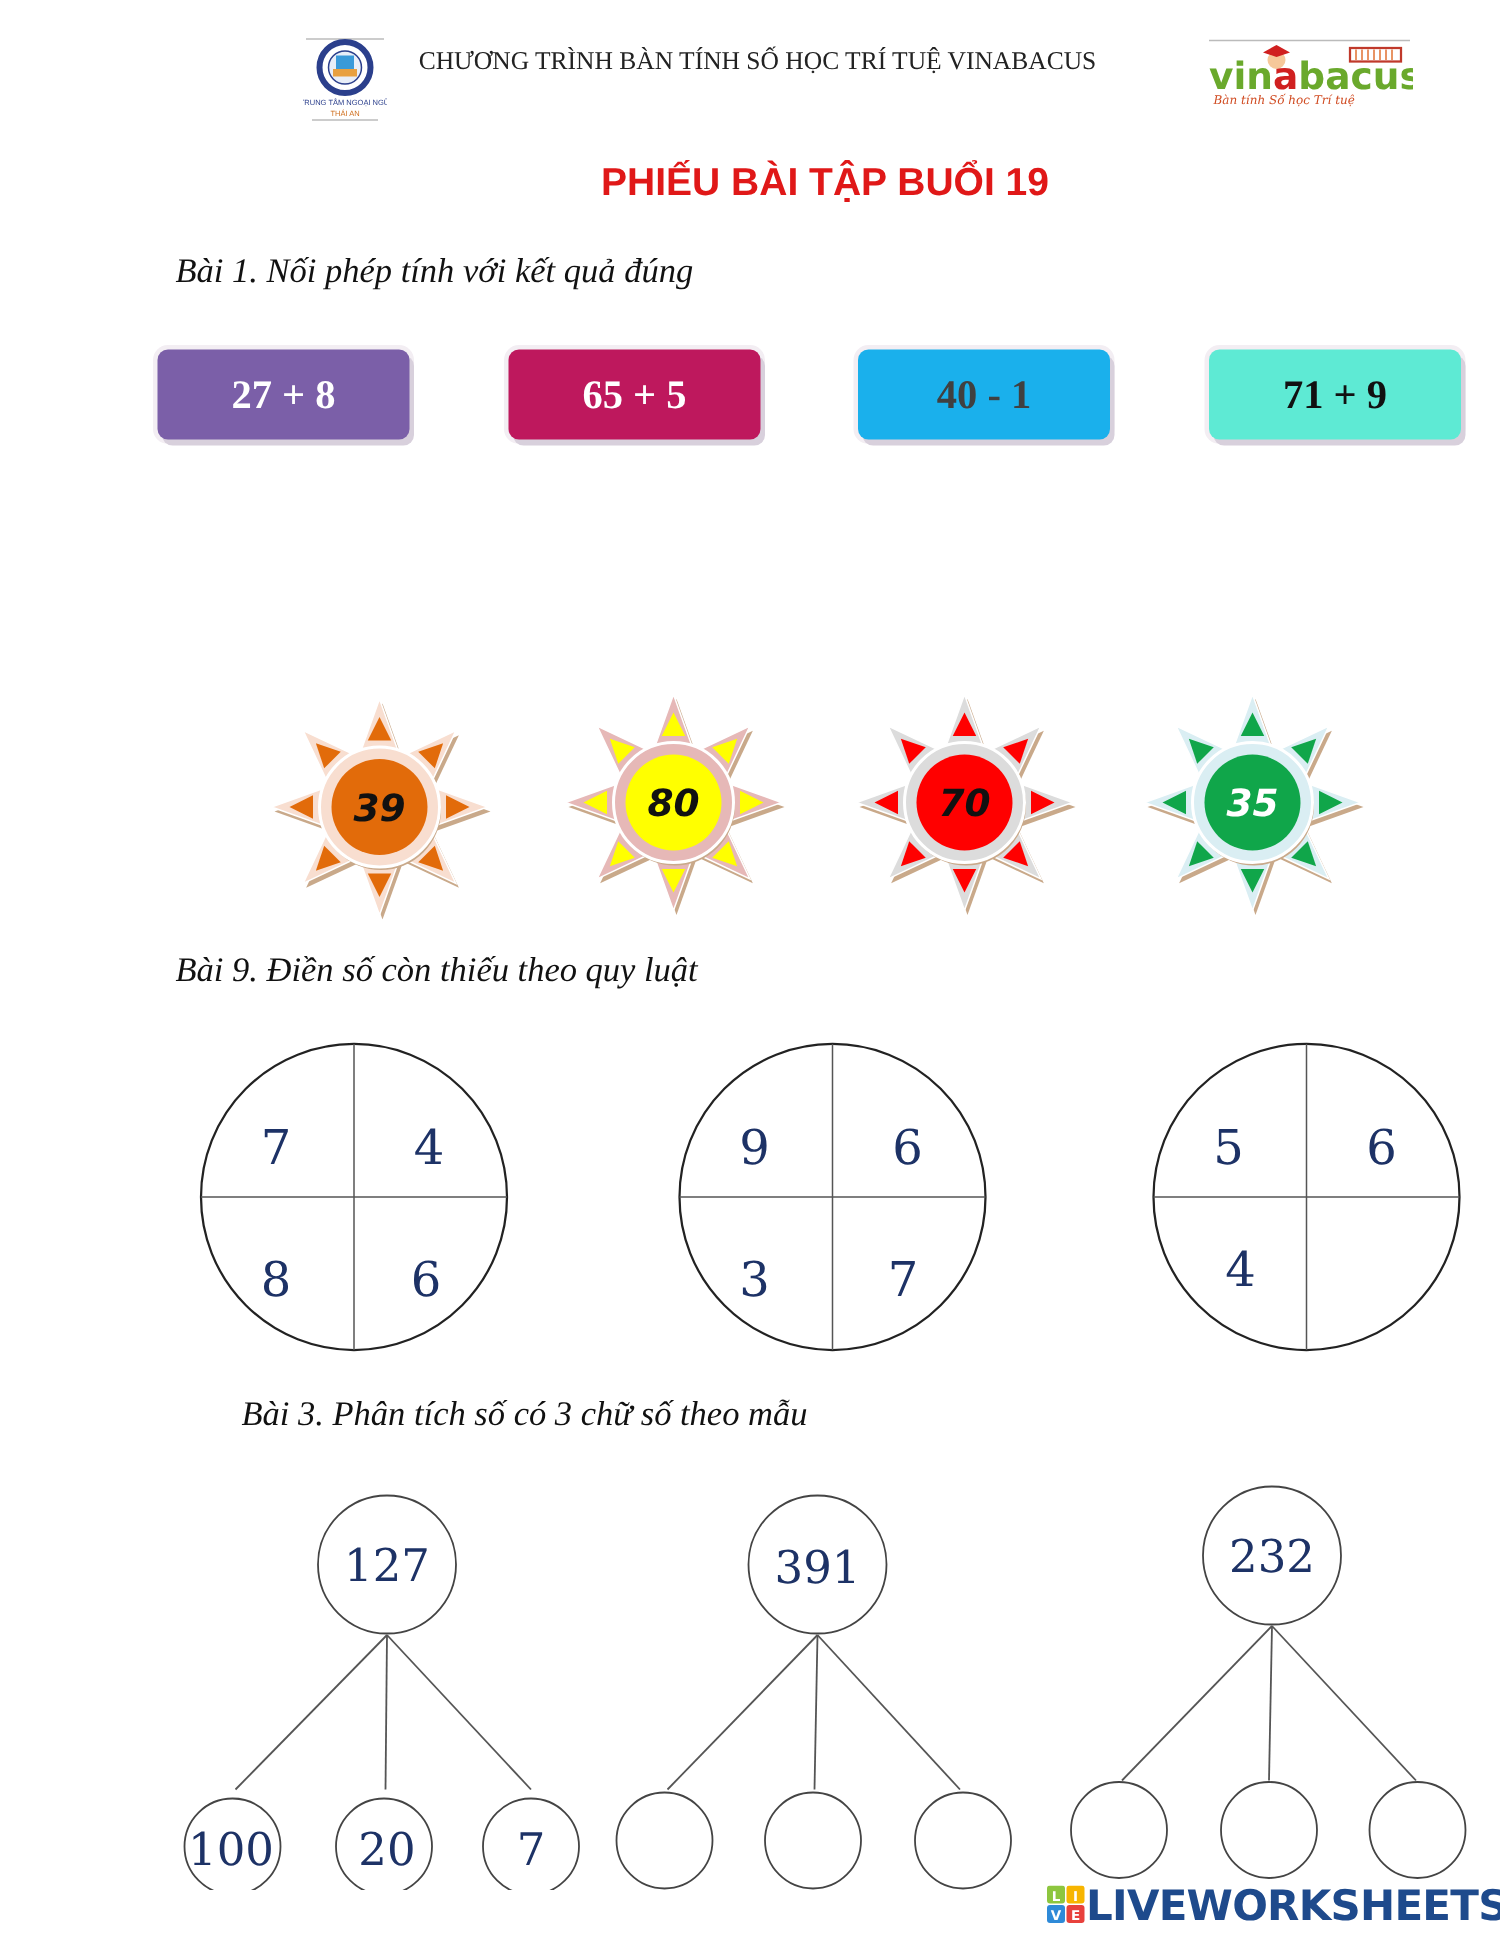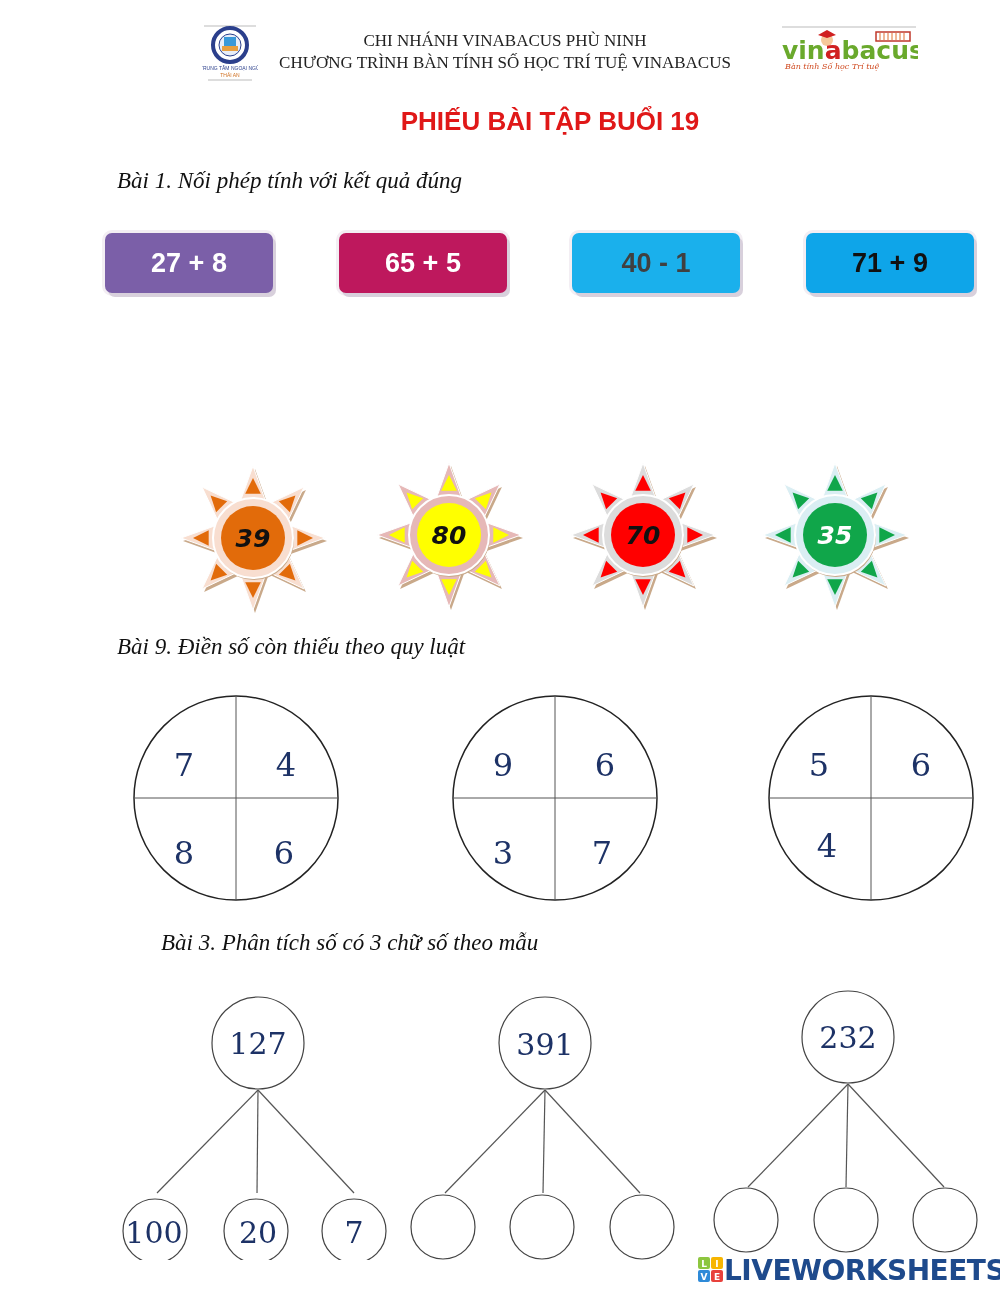--- a/index.html
+++ b/index.html
@@ -1,26 +1,26 @@
 <!DOCTYPE html>
 <html><head>
 <meta charset="utf-8">
 <style>
   html, body { margin:0; padding:0; background:#ffffff; }
   body { width:1000px; height:1291px; position:relative; overflow:hidden; font-family:"Liberation Sans", sans-serif; }
   .abs { position:absolute; }
   
   .logo-left { left:202px; top:25px; width:56px; height:58px; }
   .header-lines { left:270px; top:30px; width:470px; text-align:center; font-family:"Liberation Serif", serif; font-size:17px; color:#222; line-height:22px; }
-  .logo-right { left:780px; top:26px; width:138px; height:46px;text-align:right; }
+  .logo-right { left:804px; top:26px; width:138px; height:46px;text-align:right; }
   .title { left:0; width:1100px; top:106px; text-align:center; font-family:"Liberation Sans", sans-serif; font-weight:bold; font-size:26px; color:#e01818; }
   .section-heading { font-family:"Liberation Serif", serif; font-size:23px; color:#111;font-style:italic; }
   
   .op-card { width:168px; height:60px; border-radius:7px; display:flex; align-items:center; justify-content:center;
-    font-family:Liberation Sans, sans-serif; font-weight:bold; font-size:27px; box-shadow:3px 4px 0 #d8d0dc, 0 0 0 3px #f3eef3; }
+    font-family:Liberation Serif, serif; font-weight:bold; font-size:27px; box-shadow:3px 4px 0 #d8d0dc, 0 0 0 3px #f3eef3; }
   
   .sun { width:150px; height:150px;font-style:italic; }
   .sun-label { font-family:"DejaVu Sans", sans-serif; font-weight:bold; font-size:25px; }
   
   .quad-num { font-family:"DejaVu Serif", serif; font-size:32px; fill:#1d3266; }
   .tree-num { font-family:"DejaVu Serif", serif; fill:#1d3266; }
   .lw-logo { left:698px; top:1254px; height:32px; display:flex; align-items:center; }
   .lw-text { font-family:"DejaVu Sans", sans-serif; font-weight:bold; font-size:28px; color:#1e4a8c; letter-spacing:-0.5px; }
 </style>
 </head>
@@ -32,21 +32,20 @@
     <circle cx="28" cy="20" r="17" fill="#ffffff" stroke="#2b3f8c" stroke-width="4"></circle>
     <circle cx="28" cy="20" r="11" fill="#e8eef8" stroke="#2b3f8c" stroke-width="1"></circle>
     <rect x="22" y="12" width="12" height="10" fill="#3a9ad9"></rect>
     <rect x="20" y="21" width="16" height="5" fill="#e8a040"></rect>
     <text x="28" y="45" text-anchor="middle" font-size="5" fill="#2b3f8c" font-family="Liberation Sans, sans-serif">TRUNG TÂM NGOẠI NGỮ</text>
     <text x="28" y="52" text-anchor="middle" font-size="5" fill="#d07020" font-family="Liberation Sans, sans-serif">THÁI AN</text>
     <line x1="6" y1="55" x2="50" y2="55" stroke="#bbb" stroke-width="1"></line>
   </svg>
 </div>
 <div class="abs header-lines">
-  <div>CHI NHÁNH VINABACUS PHÙ NINH</div>
   <div>CHƯƠNG TRÌNH BÀN TÍNH SỐ HỌC TRÍ TUỆ VINABACUS</div>
 </div>
 <div class="abs logo-right">
   <svg width="138" height="46" viewBox="0 0 138 46">
     <line x1="2" y1="1" x2="136" y2="1" stroke="#bbb" stroke-width="1"></line>
     <rect x="96" y="6" width="34" height="9" fill="#fff" stroke="#c0392b" stroke-width="1.5"></rect>
     <g stroke="#e07030" stroke-width="1">
         <line x1="100" y1="7" x2="100" y2="14"></line>
         <line x1="104" y1="7" x2="104" y2="14"></line>
         <line x1="108" y1="7" x2="108" y2="14"></line>
@@ -68,21 +67,21 @@
 
 <div class="abs op-card" id="op0" style="left: 105px; top: 233px; background: rgb(123, 95, 168); color: rgb(255, 255, 255);">
     <span>27 + 8</span>
   </div>
 <div class="abs op-card" id="op1" style="left: 339px; top: 233px; background: #be185d; color: rgb(255, 255, 255);">
     <span>65 + 5</span>
   </div>
 <div class="abs op-card" id="op2" style="left: 572px; top: 233px; background: rgb(26, 176, 236); color: #404040;">
     <span>40 - 1</span>
   </div>
-<div class="abs op-card" id="op3" style="left: 806px; top: 233px; background: #0ea5e9; color: rgb(17, 17, 17);">
+<div class="abs op-card" id="op3" style="left: 806px; top: 233px; background: #5eead4; color: rgb(17, 17, 17);">
     <span>71 + 9</span>
   </div>
 
 <div class="abs sun" style="left:178px; top:463px;"><svg class="sunsvg" width="150" height="150" viewBox="0 0 150 150">
       <polygon points="77,6 64.0032345536246,42.29168041013548 89.99676544637542,42.291680410135484" fill="#c9a98a"></polygon>
       <polygon points="75,3 62.00323455362459,39.29168041013548 87.99676544637542,39.291680410135484" fill="#f8ded0" stroke="#ffffff" stroke-width="1"></polygon>
       <polygon points="75,15 67.18583200498814,30.68365111445064 82.81416799501187,30.68365111445064" fill="#e26b0a"></polygon>
       <polygon points="127.91168824543144,27.08831175456858 93.05949394614657,43.5603040926073 111.43969590739269,61.940506053853426" fill="#c9a98a"></polygon>
       <polygon points="125.91168824543144,24.08831175456858 91.05949394614657,40.5603040926073 109.43969590739269,58.940506053853426" fill="#f8ded0" stroke="#ffffff" stroke-width="1"></polygon>
       <polygon points="117.42640687119285,32.573593128807154 100.81093963579707,38.13815800699537 111.86184199300463,49.18906036420293" fill="#e26b0a"></polygon>

